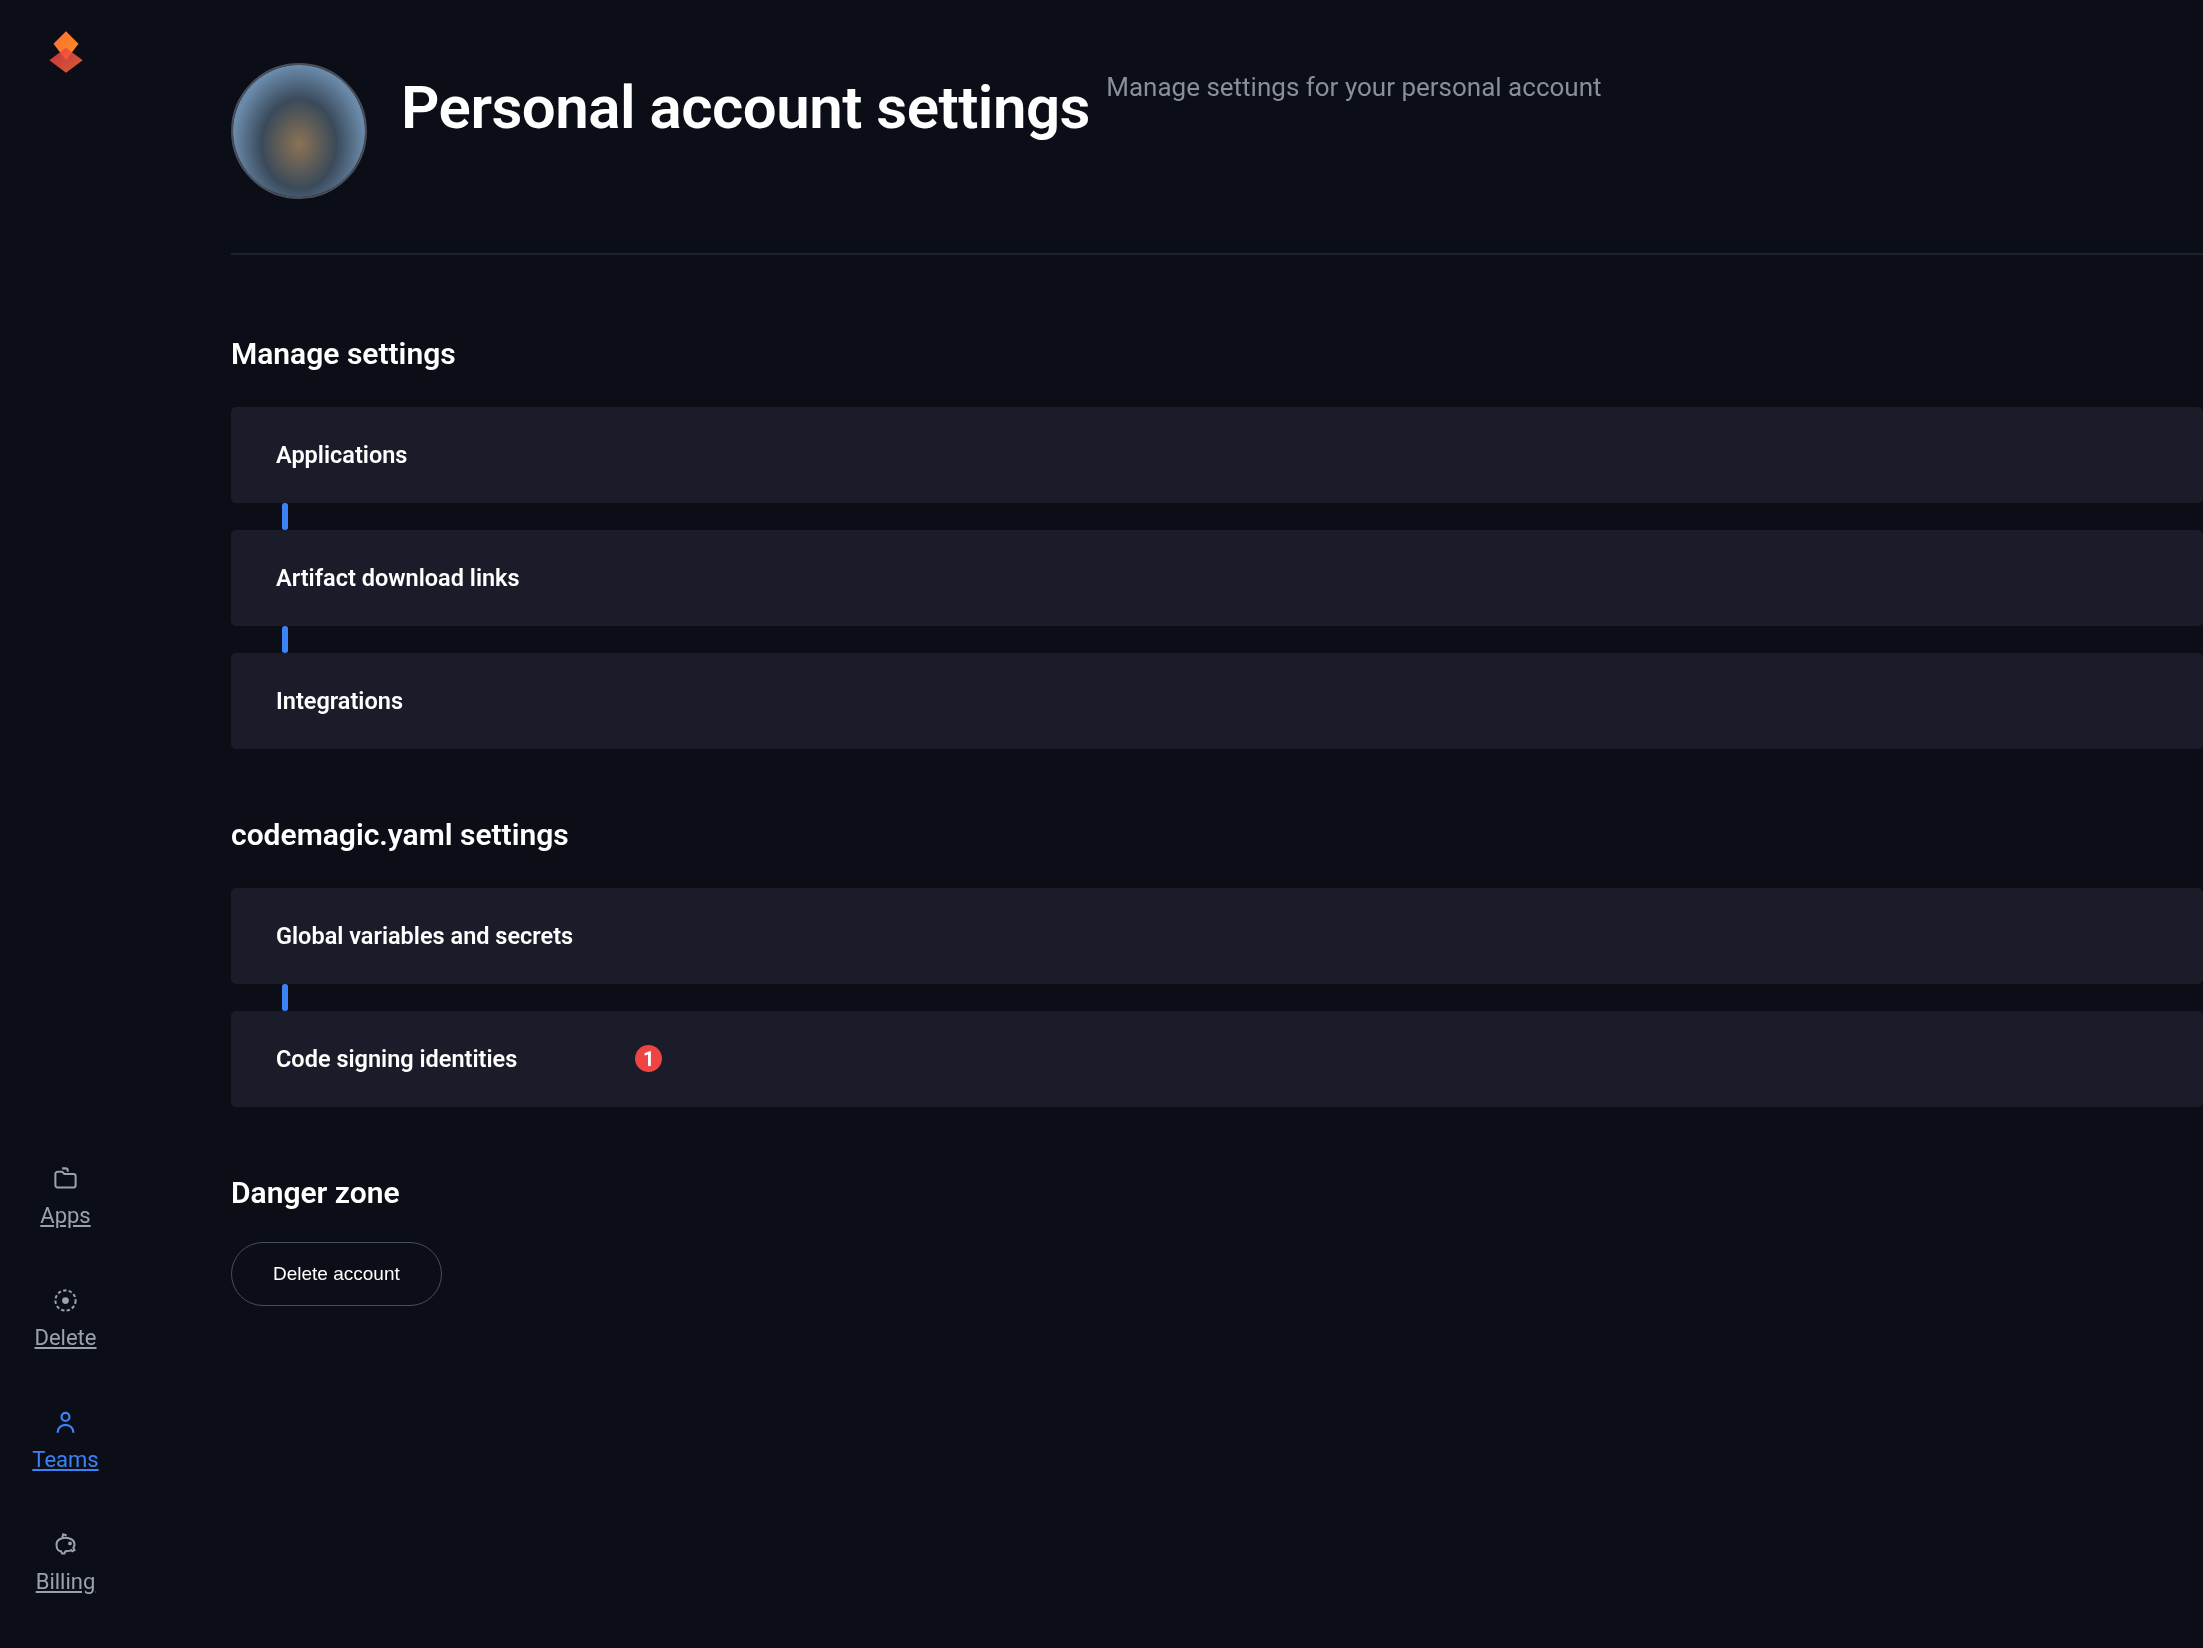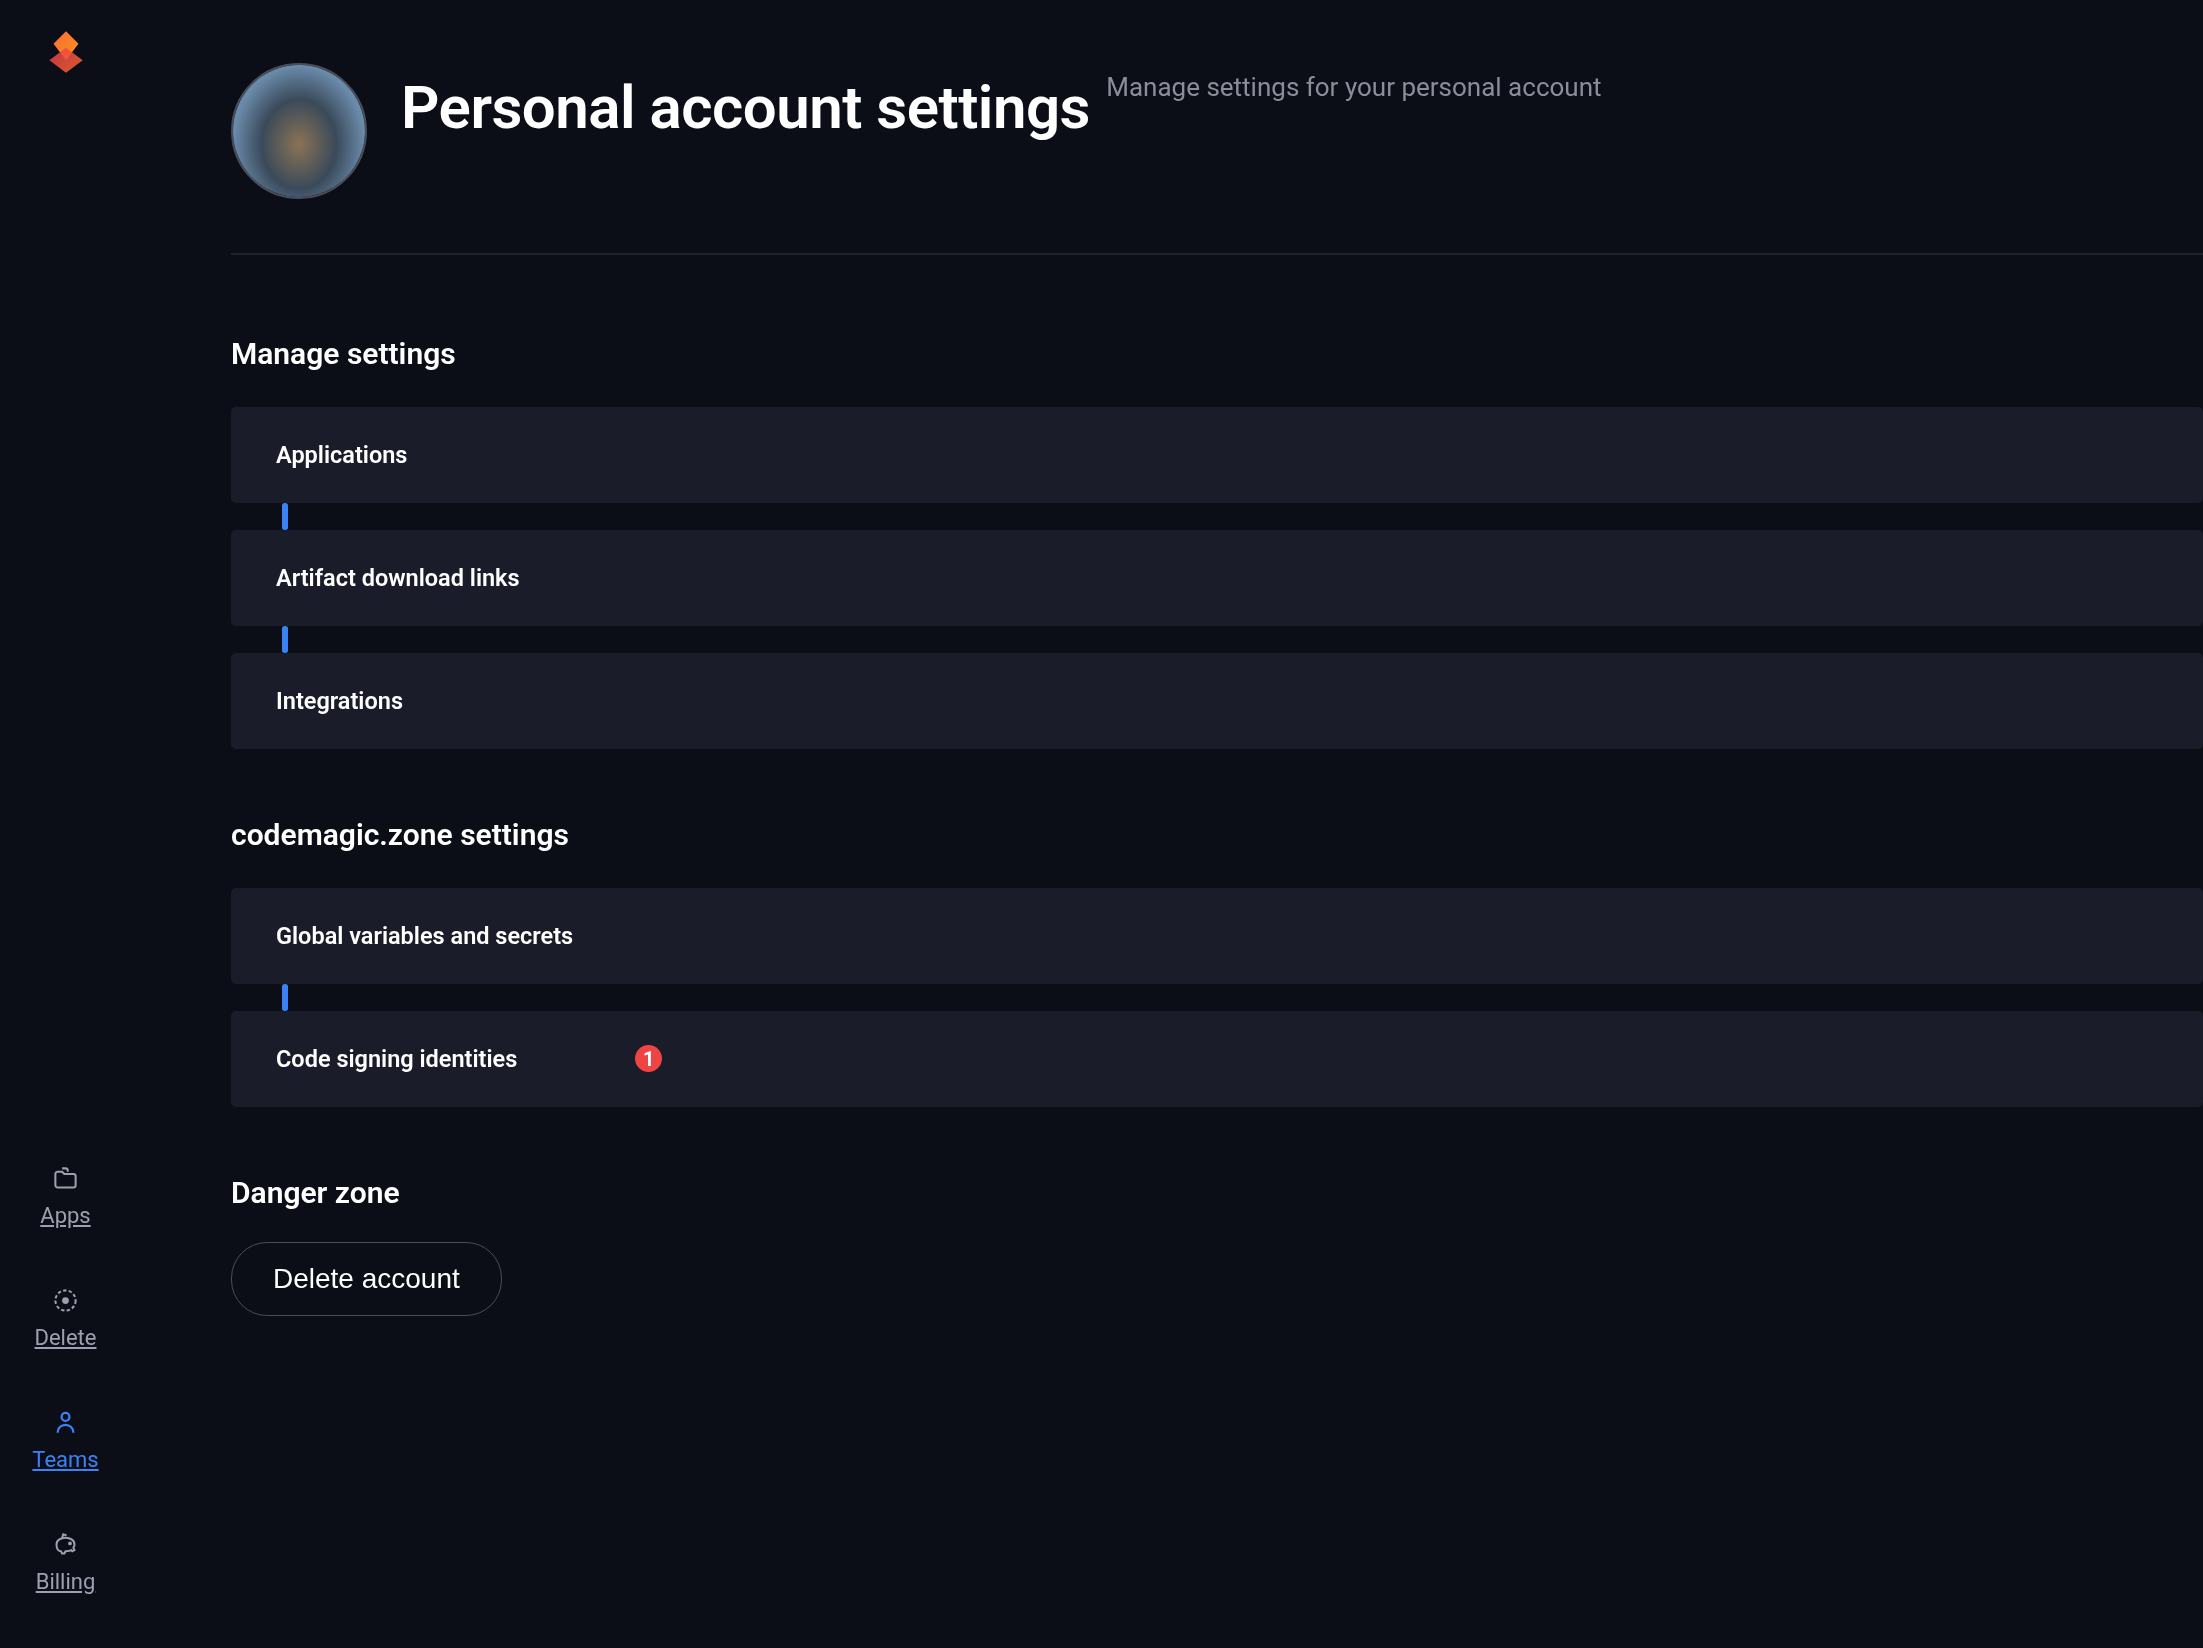--- a/index.html
+++ b/index.html
@@ -169,21 +169,21 @@
       font-size: 20px;
       font-weight: 700;
     }
     
     .delete-button {
       background: transparent;
       border: 1.8px solid #4a4d5a;
       color: #ffffff;
       padding: 20px 41px;
       border-radius: 36px;
-      font-size: 28px;
+      font-size: 19px;
       font-weight: 500;
       cursor: pointer;
     }
     
     .danger-section {
       margin-top: 0;
     }
     
     .danger-section .section-title {
       margin-bottom: 32px;
@@ -272,21 +272,21 @@
         <span class="settings-row-label">Artifact download links</span>
       </div>
       <div class="connector"></div>
       <div class="settings-row">
         <span class="settings-row-label">Integrations</span>
       </div>
     </div>
   </div>
 
   <div class="section">
-    <h2 class="section-title">codemagic.zone settings</h2>
+    <h2 class="section-title">codemagic.yaml settings</h2>
     <div class="row-group">
       <div class="settings-row">
         <span class="settings-row-label">Global variables and secrets</span>
       </div>
       <div class="connector"></div>
       <div class="settings-row">
         <span class="settings-row-label">Code signing identities</span>
         <span class="badge">1</span>
       </div>
     </div>

